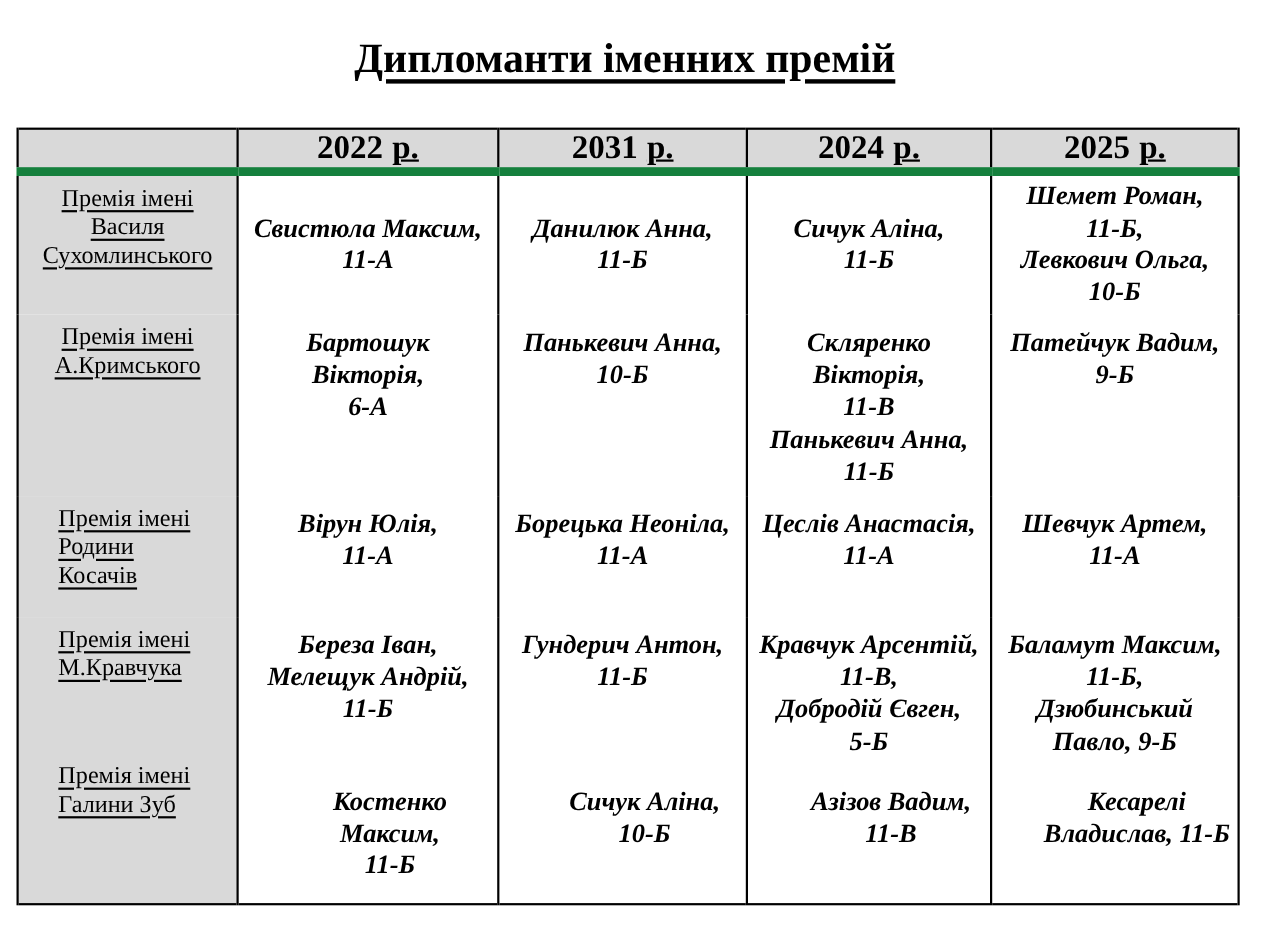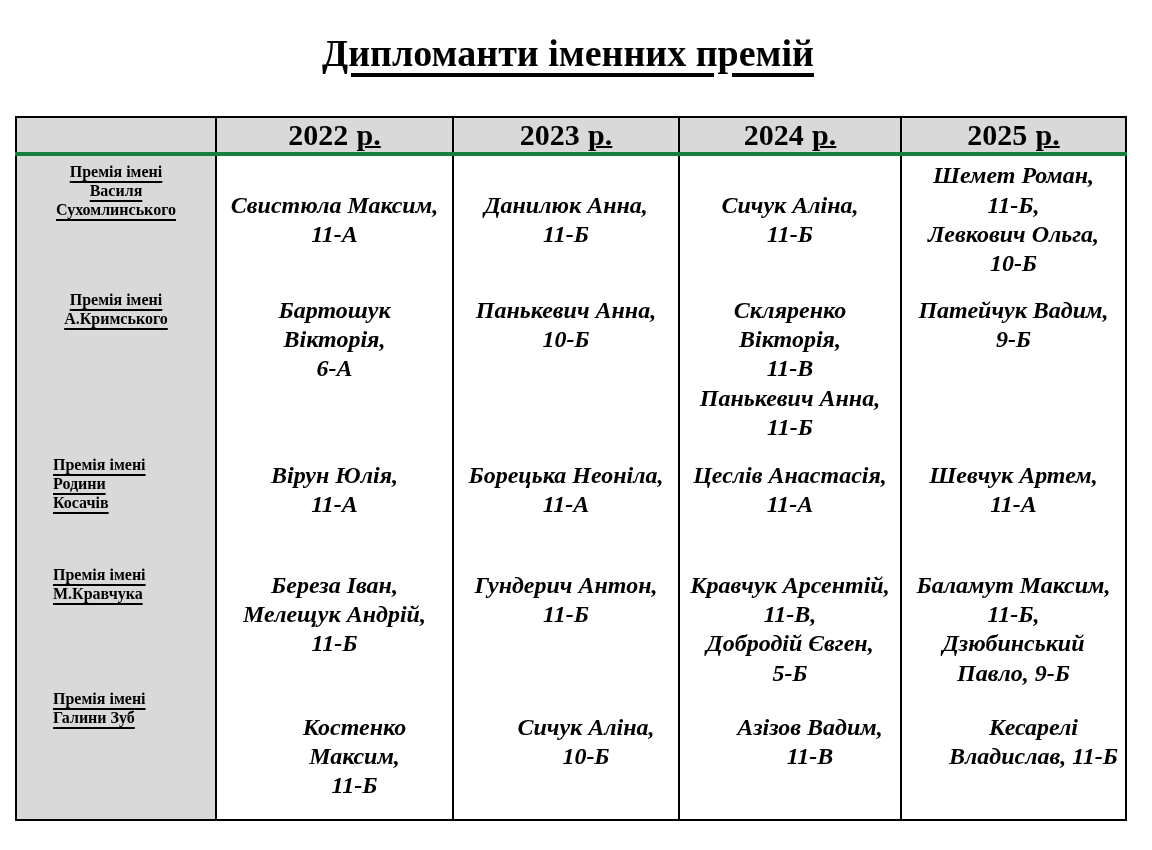--- a/index.html
+++ b/index.html
@@ -29,36 +29,36 @@
     margin: 41px 0 0 15px;
     border: 2px solid #000;
   }
   .awards th, .awards td {
     border-left: 2px solid #000;
     border-right: 2px solid #000;
     padding: 0;
   }
   .awards thead th {
     background: #d9d9d9;
-    border-bottom: 4px solid #15803d;
+    border-bottom: 8px solid #15803d;
     height: 24px;
     vertical-align: middle;
     text-align: center;
     font-size: 30px;
     font-weight: bold;
   }
   .awards thead th .year-suffix {
     margin-left: 0.28em;
     text-decoration: underline;
     text-decoration-thickness: 2px;
   }
   .awards td.prize {
     background: #d9d9d9;
-    font-weight: bold;
-    font-size: 16px;
+    font-weight: normal;
+    font-size: 22px;
     line-height: 1.18;
     vertical-align: top;
     white-space: pre-line;
     padding-top: 7px;
     text-decoration: underline;
     text-decoration-thickness: 2px;
     text-underline-offset: 4px;
   }
   .awards td.prize.prize-center { text-align: center; }
   .awards td.prize.prize-left { text-align: left; padding-left: 36px; }
@@ -91,21 +91,21 @@
     <col style="width:200px">
     <col style="width:237px">
     <col style="width:226px">
     <col style="width:222px">
     <col style="width:225px">
   </colgroup>
   <thead>
     <tr>
       <th></th>
       <th><span>2022</span><span class="year-suffix">р.</span></th>
-      <th><span>2023</span><span class="year-suffix">р.</span></th>
+      <th><span>2031</span><span class="year-suffix">р.</span></th>
       <th><span>2024</span><span class="year-suffix">р.</span></th>
       <th><span>2025</span><span class="year-suffix">р.</span></th>
     </tr>
   </thead>
   <tbody>
     <tr class="r1">
       <td class="prize prize-center">Премія імені
 Василя
 Сухомлинського</td>
       <td class="cell">Свистюла Максим,

